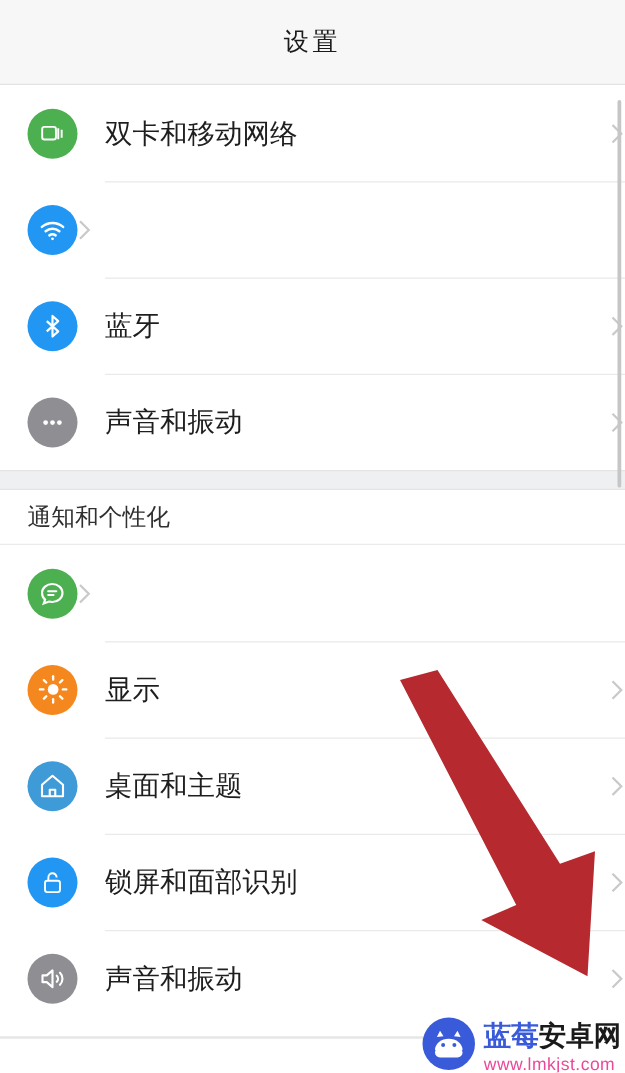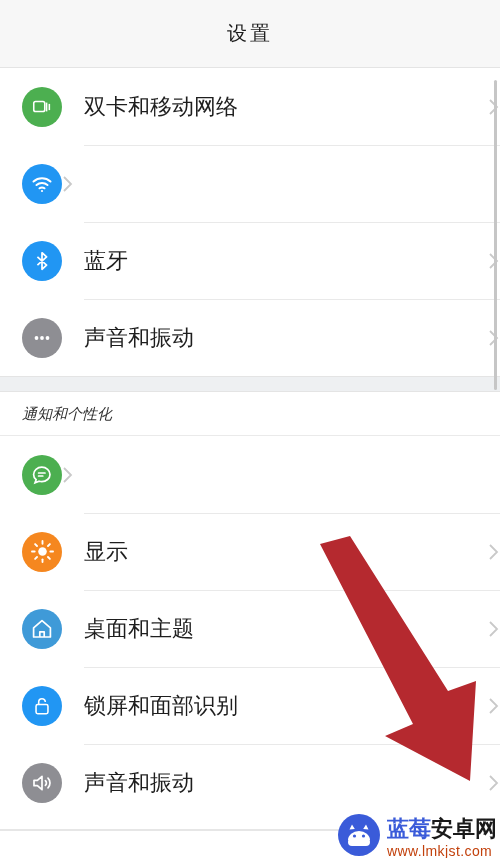--- a/index.html
+++ b/index.html
@@ -82,23 +82,22 @@
   }
   .section-header {
     height:44px;
     display:flex;
     align-items:center;
     padding-left:22px;
     background:#ffffff;
     position:relative;
   }
   .section-header .sh-text {
-    font-size:15px;
+    font-size:19px;
     color:#303030;
-    font-style:italic;
   }
   .section-header::after {
     content:"";
     position:absolute;
     left:0; right:0; bottom:0;
     height:1px;
     background:#eaeaea;
   }
 
   
@@ -135,21 +134,21 @@
     font-size:22px;
     font-weight:bold;
     letter-spacing:0px;
     white-space:nowrap;
   }
   .wm-title .blue { color:#3a5bd9; }
   .wm-title .dark { color:#1a1a1a; }
   .wm-url {
     margin-top:4px;
     font-size:14px;
-    color:#c2410c;
+    color:#ec4899;
     letter-spacing:0.4px;
     white-space:nowrap;
   }
   .bottom-divider {
     position:absolute;
     left:0; top:829px;
     width:348px; height:2px;
     background:#e6e6e6;
   }
 </style>

